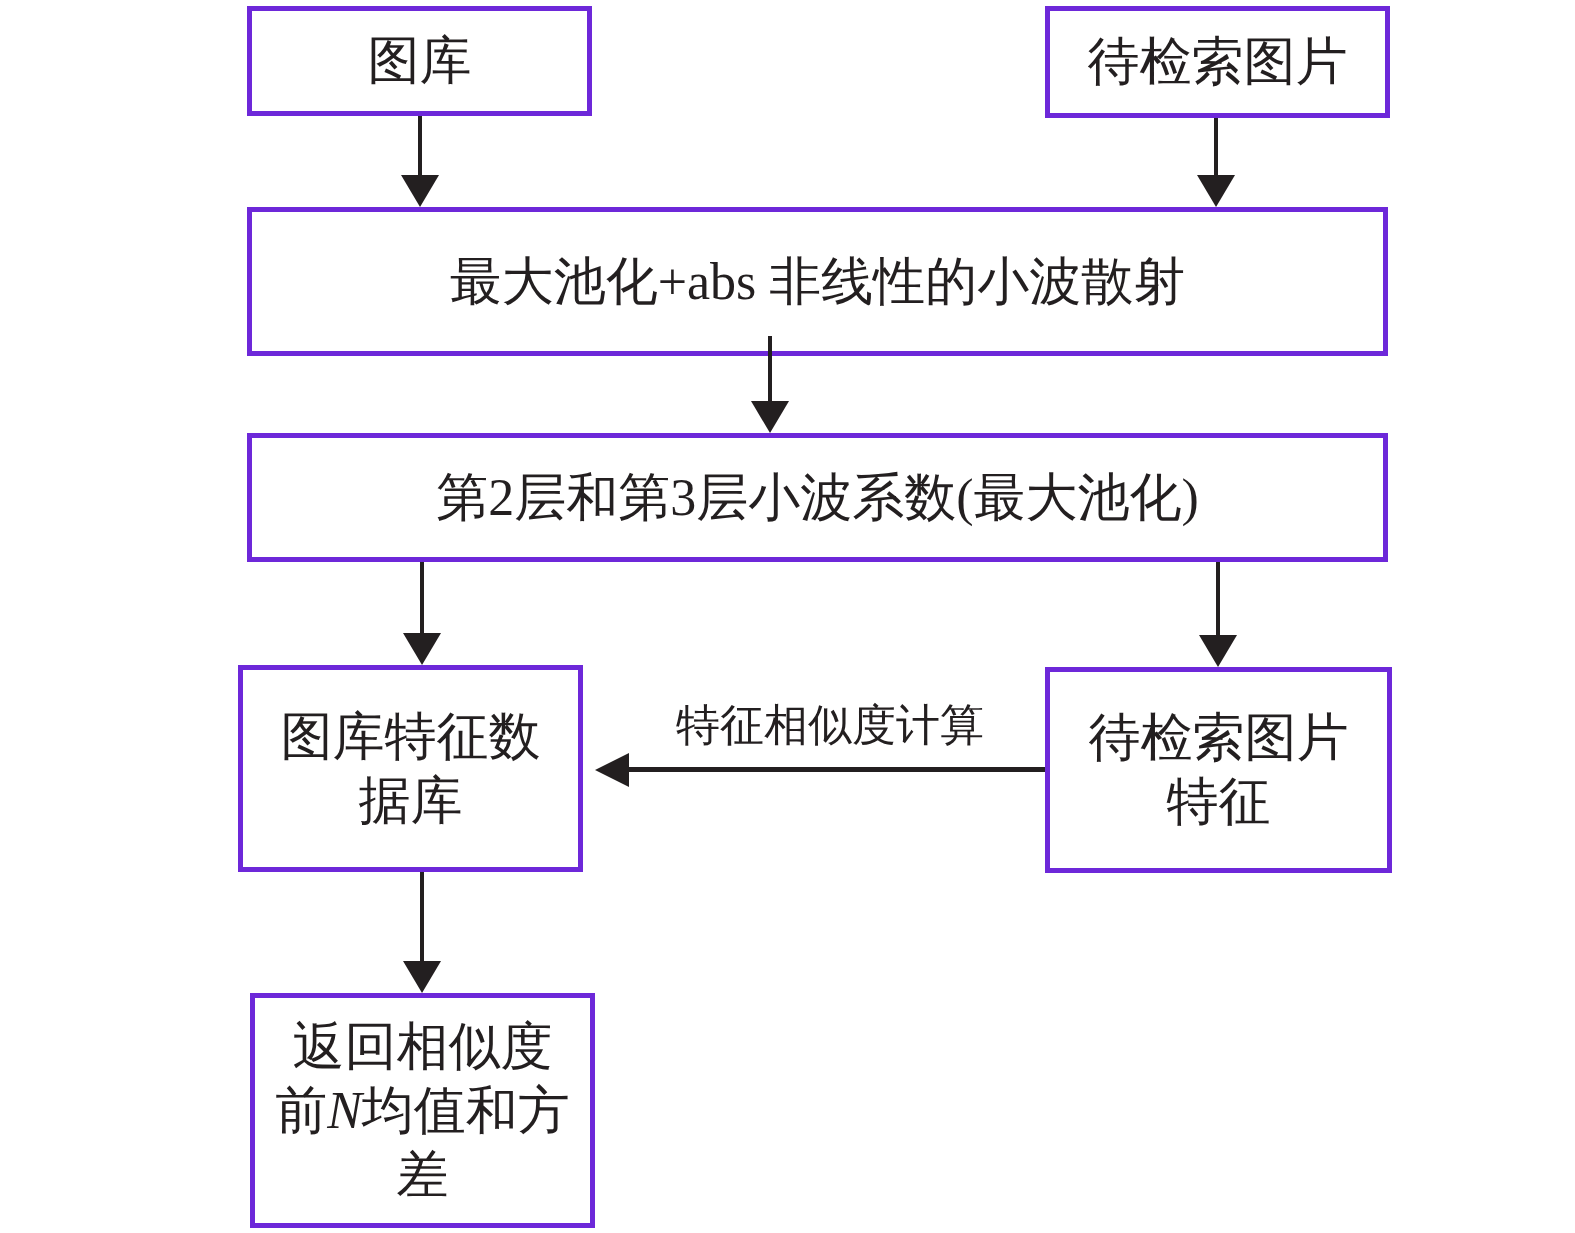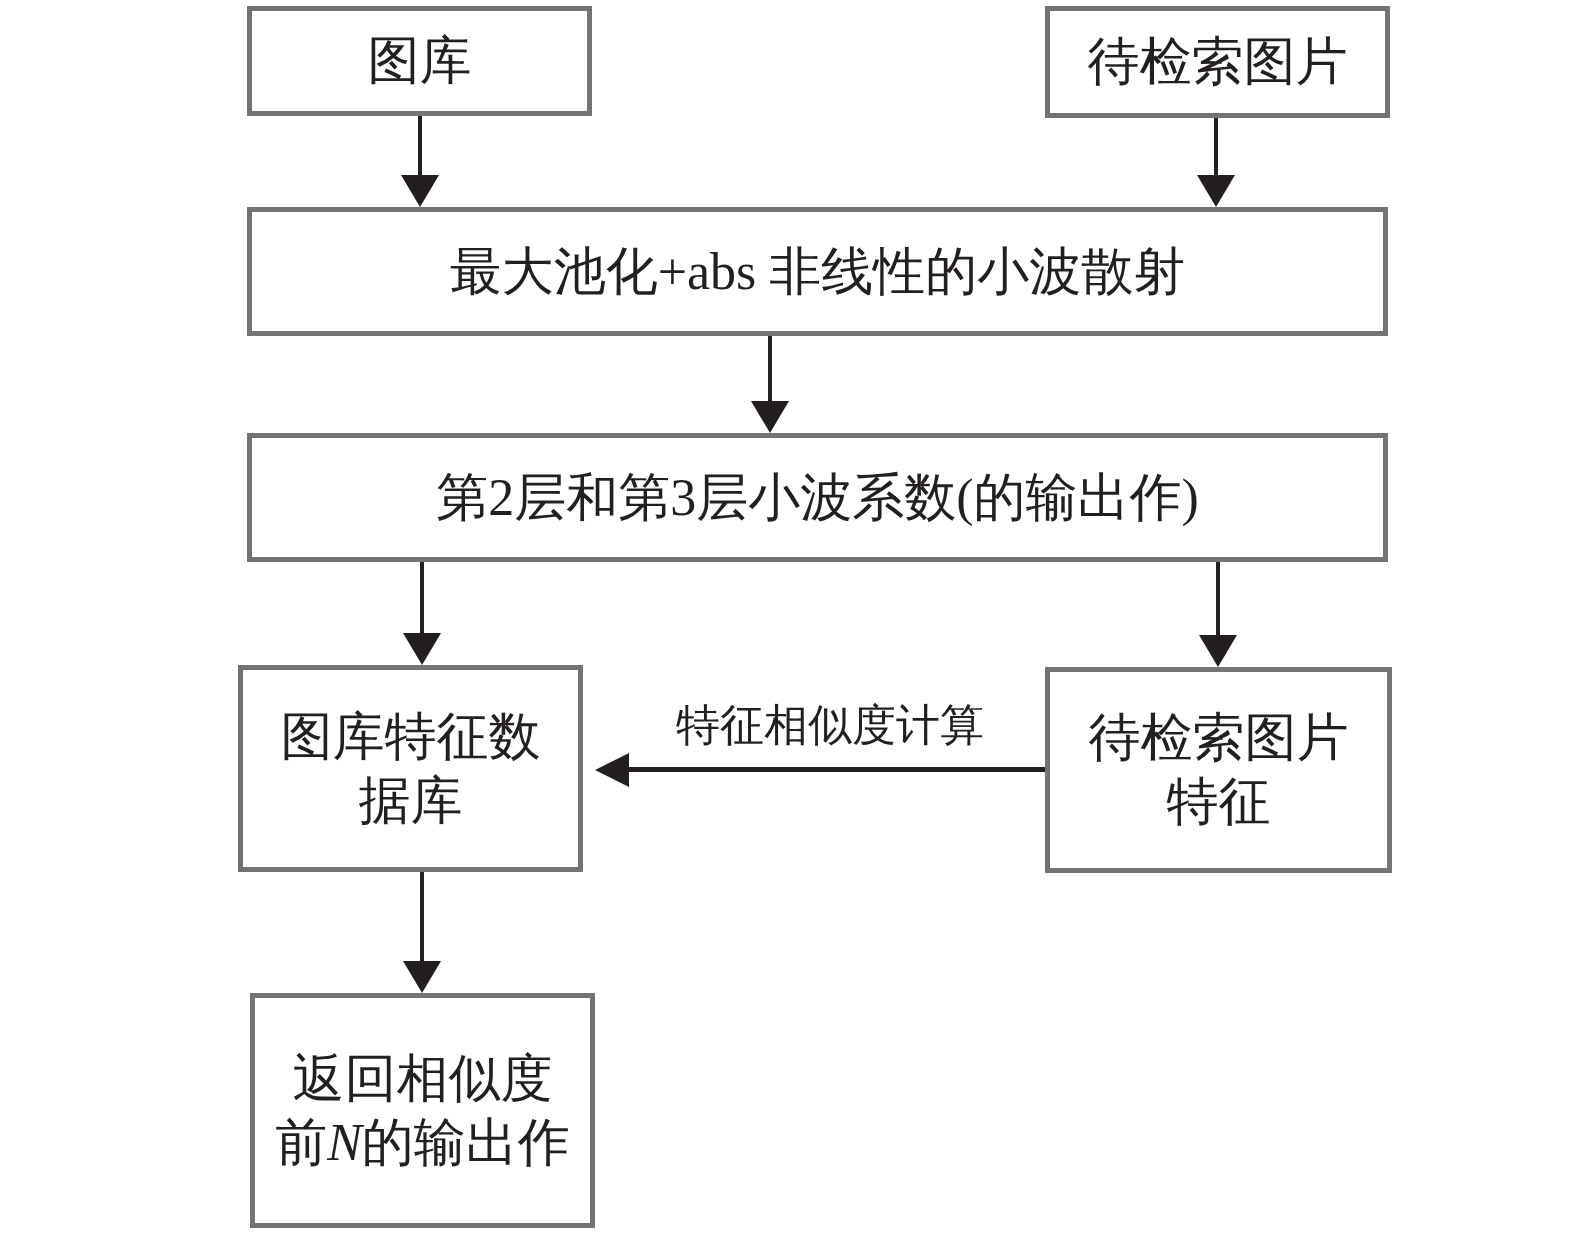--- a/index.html
+++ b/index.html
@@ -12,34 +12,34 @@
     width: 1575px;
     height: 1233px;
     background: #ffffff;
     font-family: "Liberation Serif", "DejaVu Serif", serif;
     color: #231f20;
     overflow: hidden;
   }
   .box {
     position: absolute;
     box-sizing: border-box;
-    border: 5px solid #737373;
+    border: 5px solid #6d28d9;
     background: #ffffff;
     display: flex;
     flex-direction: column;
     align-items: center;
     justify-content: center;
     text-align: center;
     font-size: 52px;
     line-height: 64px;
     color: #231f20;
   }
   .box-gallery        { left: 247px;  top: 6px;   width: 345px;  height: 110px; }
   .box-query-image    { left: 1045px; top: 6px;   width: 345px;  height: 112px; }
-  .box-scattering     { left: 247px;  top: 207px; width: 1141px; height: 129px; }
+  .box-scattering     { left: 247px;  top: 207px; width: 1141px; height: 149px; }
   .box-coefficients   { left: 247px;  top: 433px; width: 1141px; height: 129px; }
   .box-feature-db     { left: 238px;  top: 665px; width: 345px;  height: 207px; }
   .box-query-features { left: 1045px; top: 667px; width: 347px;  height: 206px; }
   .box-result         { left: 250px;  top: 993px; width: 345px;  height: 235px; }
 
   .vline {
     position: absolute;
     width: 4px;
     background: #231f20;
   }
@@ -105,21 +105,21 @@
   <div class="box box-scattering">
     <div>最大池化+abs 非线性的小波散射</div>
   </div>
 
   <div>
     <div class="vline" style="left:768px; top:336px; height:66px;"></div>
     <div class="head-down" style="left:751px; top:401px;"></div>
   </div>
 
   <div class="box box-coefficients">
-    <div>第2层和第3层小波系数(的输出作)</div>
+    <div>第2层和第3层小波系数(最大池化)</div>
   </div>
 
   <div>
     <div class="vline" style="left:420px; top:562px; height:72px;"></div>
     <div class="head-down" style="left:403px; top:633px;"></div>
   </div>
 
   <div>
     <div class="vline" style="left:1216px; top:562px; height:74px;"></div>
     <div class="head-down" style="left:1199px; top:635px;"></div>
@@ -142,17 +142,17 @@
   <div class="edge-label">特征相似度计算</div>
 
   <div>
     <div class="vline" style="left:420px; top:872px; height:90px;"></div>
     <div class="head-down" style="left:403px; top:961px;"></div>
   </div>
 
   <div class="box box-result">
     <div>返回相似度</div>
     <div>
-      <span>前</span><span class="italic-n">N</span><span>的输出作</span>
+      <span>前</span><span class="italic-n">N</span><span>均值和方差</span>
     </div>
   </div>
 
 </div>
 
 </body></html>

